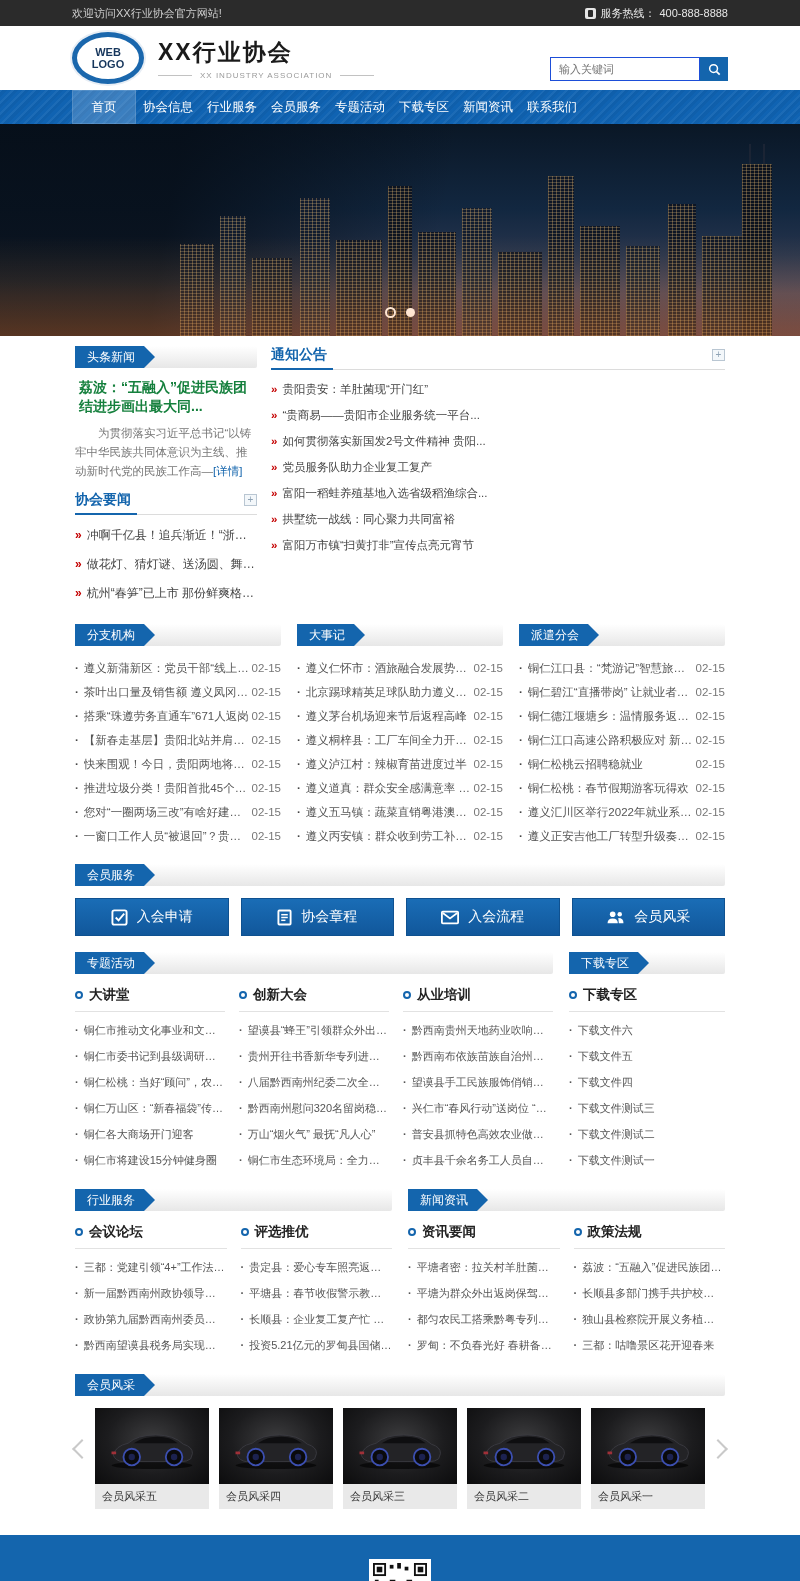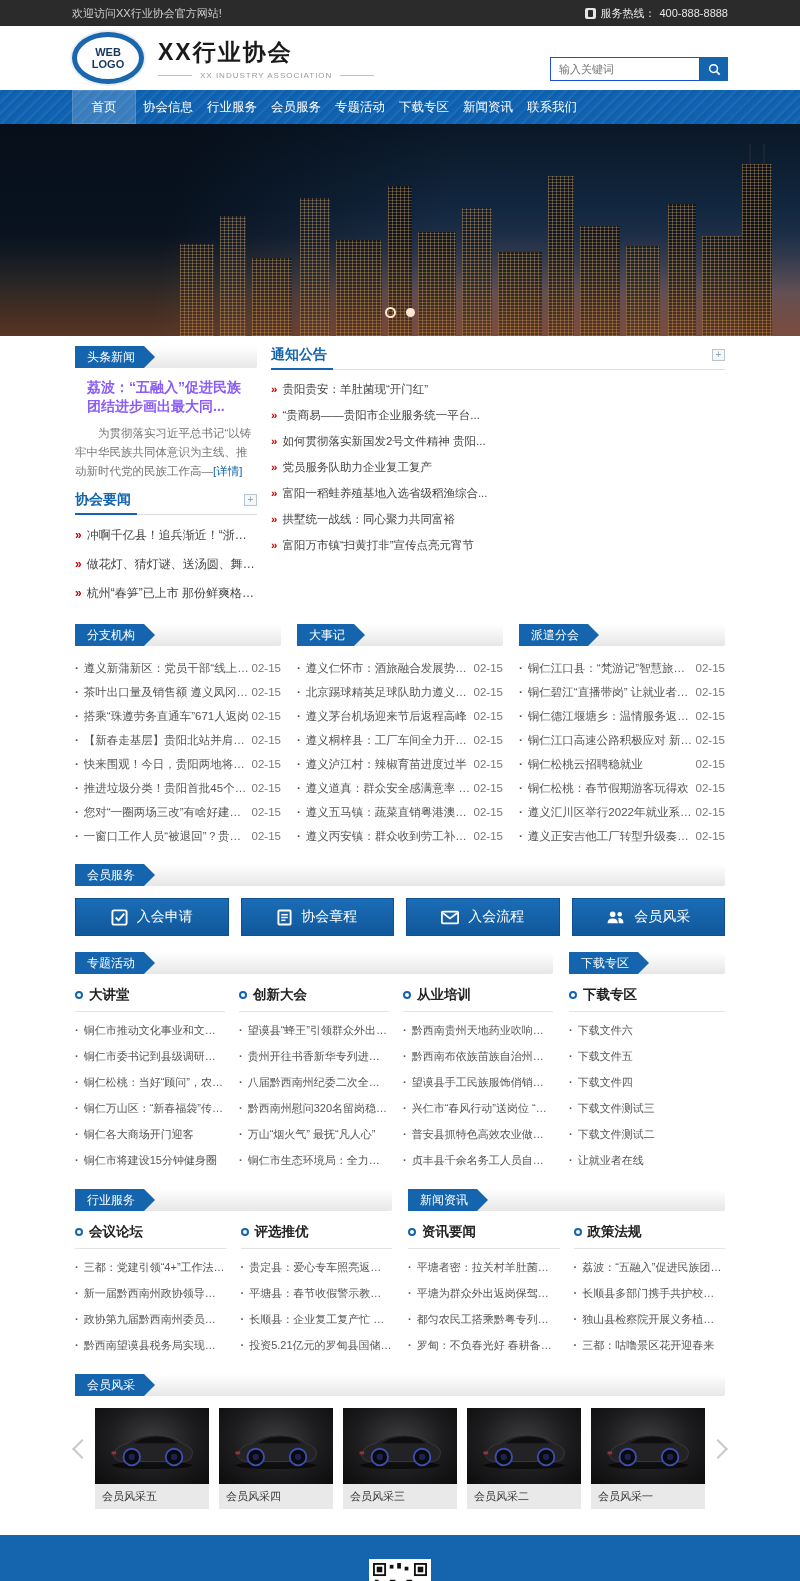--- a/index.html
+++ b/index.html
@@ -70,21 +70,21 @@
   ul.plain { list-style:none; }
   ul.plain li { font-size:12px; color:#444; padding:6px 0; white-space:nowrap; overflow:hidden; text-overflow:ellipsis; cursor:pointer; }
   ul.plain.red li::before { content:"»"; color:#c40000; margin-right:5px; font-weight:bold; }
   ul.plain.tight li { font-size:11.5px; padding:5.5px 0; }
 
   
   .sec1 { display:flex; gap:14px; margin-top:10px; }
   .sec1-left { width:182px; flex:none; }
   .sec1-mid { width:252px; flex:none; }
   .sec1-right { flex:1; min-width:0; }
-  .headline-title { font-size:14px; font-weight:bold; color:#8b5cf6; margin:10px 12px 8px; line-height:19px; }
+  .headline-title { font-size:14px; font-weight:bold; color:#15803d; margin:10px 4px 8px; line-height:19px; }
   .headline-exc { font-size:11.5px; color:#777; line-height:19px; text-indent:2em; }
   .detail-link { color:#1465ad; cursor:pointer; }
   .assoc-head { margin-top:10px; }
 
   .photo { width:252px; height:158px; position:relative; overflow:hidden; background:
       radial-gradient(90px 36px at 18% 14%, rgba(255,255,255,.9), transparent 70%),
       radial-gradient(120px 40px at 70% 10%, rgba(255,255,255,.75), transparent 70%),
       linear-gradient(180deg,#9db4c6 0%,#c9d6e0 16%,#e3e7e6 30%,#dadbd3 48%,#cfcfc5 66%,#c4c3b8 84%,#bdbcb1 100%); cursor:pointer; }
   .photo .ridge { position:absolute; left:-10%; top:34%; width:120%; height:80%; background:linear-gradient(180deg,#eceee8,#d6d5ca 60%,#c8c7ba); clip-path:polygon(0 45%, 12% 30%, 26% 40%, 40% 22%, 58% 36%, 74% 18%, 88% 32%, 100% 24%, 100% 100%, 0 100%); }
   .photo .speck { position:absolute; inset:0; background-image:
@@ -494,21 +494,21 @@
               <span class="ring"></span>
               <span class="tt">下载专区</span>
             </div>
           <ul class="dot">
 
           <li>下载文件六</li>
               <li>下载文件五</li>
               <li>下载文件四</li>
               <li>下载文件测试三</li>
               <li>下载文件测试二</li>
-              <li>让就业者在线</li>
+              <li>下载文件测试一</li>
             </ul>
         </div>
       </div>
     </div>
   </div>
 
   <div class="section split">
     <div style="flex:1;min-width:0;">
       <div class="section-bar">
           <span class="badge">行业服务</span>

